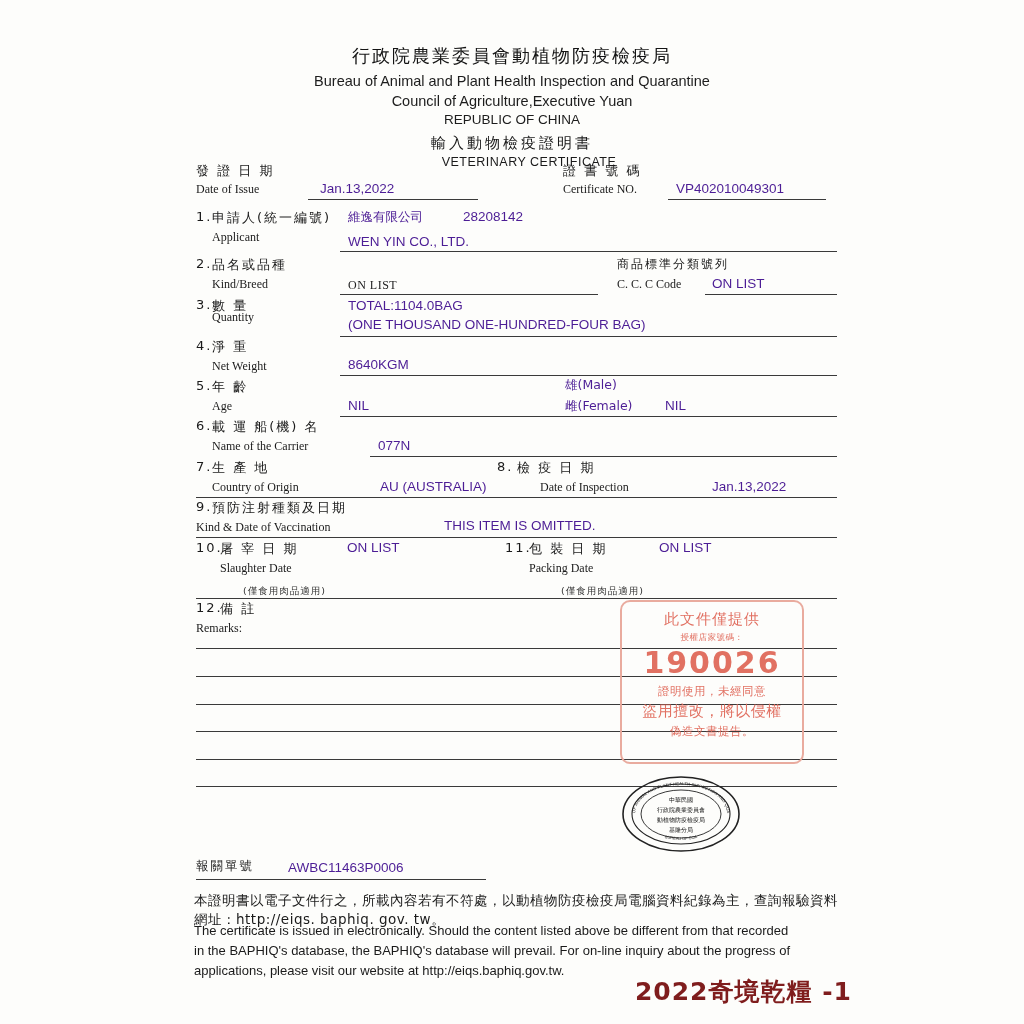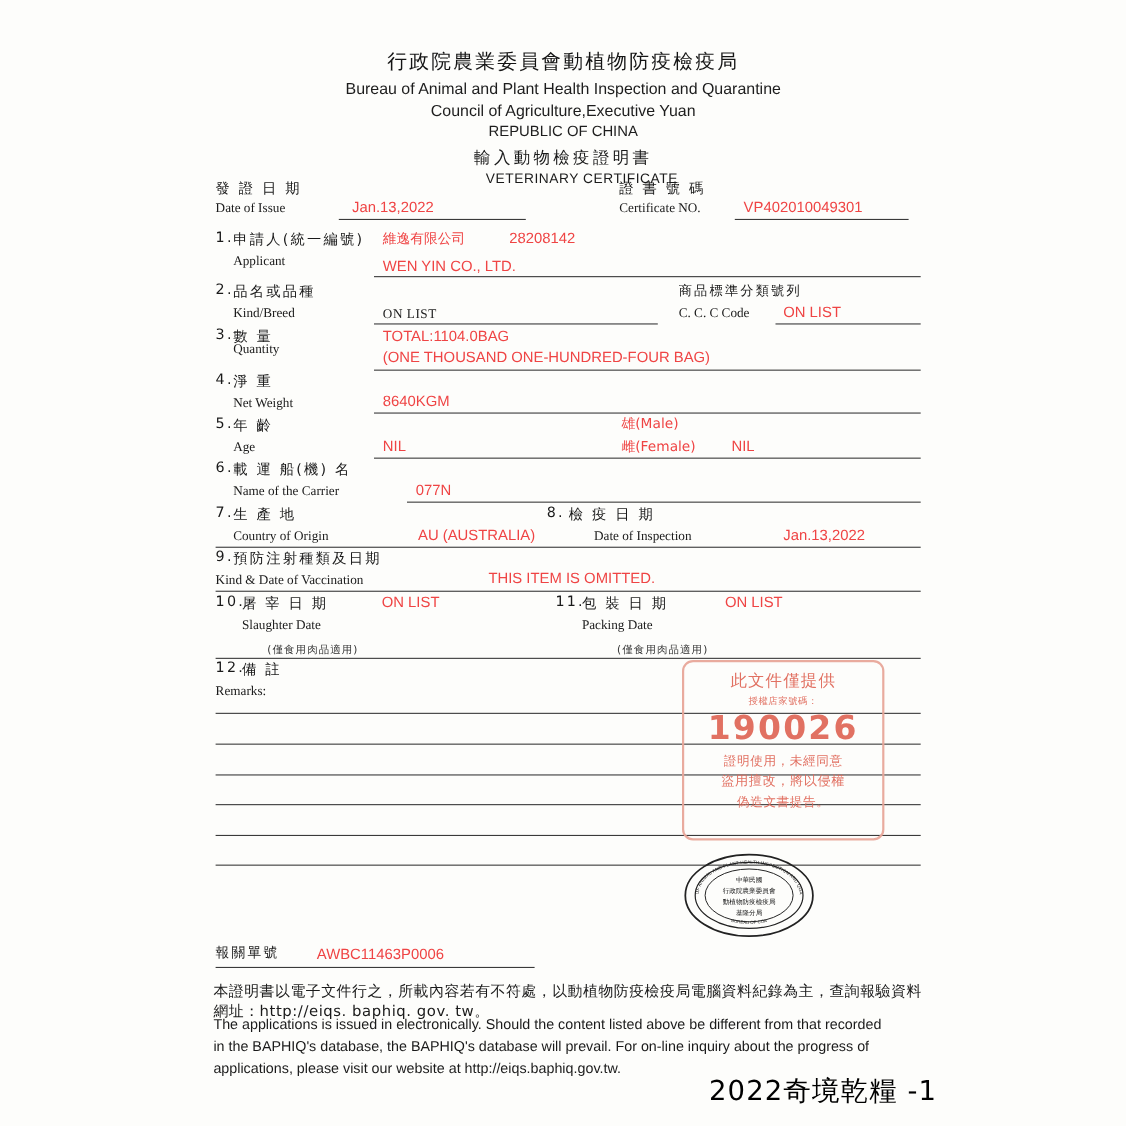--- a/index.html
+++ b/index.html
@@ -43,21 +43,21 @@
     top: 134px;
     font-size: 15px;
     letter-spacing: 3px;
   }
   .hdr-en4 { top: 155px; font-size: 12.5px; letter-spacing: .5px; padding-left: 34px; }
 
   
   .t { position: absolute; white-space: nowrap; }
   .lbl-cn { font-size: 13px; letter-spacing: 2px; }
   .lbl-en { font-size: 12px; }
-  .val    { font-size: 13.5px; color: #ef4444; }
+  .val    { font-size: 13.5px; color: #4c1d95; }
   .val-sm { font-size: 12px; color: #222; letter-spacing: .5px; }
   .small-note { font-size: 9.5px; letter-spacing: 1px; color: #333; }
 
   
   .rule {
     position: absolute;
     height: 0;
     border-top: 1px solid #3a3a3a;
   }
 
@@ -69,42 +69,42 @@
     border: 2px solid #e8a79a;
     border-radius: 10px;
     color: #e06a5a;
     text-align: center;
     opacity: .95;
   }
   .stamp .s1 { margin-top: 8px; font-size: 15px; letter-spacing: 1px; }
   .stamp .s2 { margin-top: 3px; font-size: 8.5px; letter-spacing: .5px; }
   .stamp .s3 { margin-top: 1px; font-size: 30px; font-weight: bold; letter-spacing: 2px; text-align: center; }
   .stamp .s4 { margin-top: 4px; font-size: 11.5px; letter-spacing: .5px; }
-  .stamp .s5 { margin-top: 3px; font-size: 12px; letter-spacing: .5px; }
+  .stamp .s5 { margin-top: 3px; font-size: 15px; letter-spacing: .5px; }
   .stamp .s6 { margin-top: 3px; font-size: 11.5px; letter-spacing: .5px; }
 
   
   .seal {
     position: absolute;
     left: 621px; top: 775px;
     width: 120px; height: 78px;
   }
   .seal svg { display: block; }
 
   
   .foot { position: absolute; font-size: 13px; }
   .foot-cn { font-size: 13.5px; letter-spacing: .5px; }
   .foot-en { font-size: 13px; }
   .bigtag {
     position: absolute;
     right: 172px; top: 975px;
     font-size: 25px;
-    font-weight: normal;
+    font-weight: bold;
     letter-spacing: 1px;
-    color: #000000;
+    color: #7f1d1d;
   }
 </style>
 </head>
 <body>
 
 <div class="page">
 
   <div class="hdr hdr-cn cjk">行政院農業委員會動植物防疫檢疫局</div>
   <div class="hdr hdr-en1">Bureau of Animal and Plant Health Inspection and Quarantine</div>
   <div class="hdr hdr-en2">Council of Agriculture,Executive Yuan</div>
@@ -241,19 +241,19 @@
       <text x="60" y="57" font-size="6" text-anchor="middle" fill="#111" font-family="'DejaVu Sans',sans-serif">基隆分局</text>
     </svg>
   </div>
 
   <div class="t lbl-cn cjk" style="left:196px; top:858px; font-size:12.5px;">報關單號</div>
   <div class="t val" style="left:288px; top:860px;">AWBC11463P0006</div>
   <div class="rule" style="left:196px; top:879px; width:290px;"></div>
 
   <div class="t foot foot-cn cjk" style="left:194px; top:892px;">本證明書以電子文件行之，所載內容若有不符處，以動植物防疫檢疫局電腦資料紀錄為主，查詢報驗資料</div>
   <div class="t foot foot-cn cjk" style="left:194px; top:911px;">網址：http://eiqs. baphiq. gov. tw。</div>
-  <div class="t foot foot-en" style="left:194px; top:923px;">The applications is issued in electronically. Should the content listed above be different from that recorded</div>
+  <div class="t foot foot-en" style="left:194px; top:923px;">The certificate is issued in electronically. Should the content listed above be different from that recorded</div>
   <div class="t foot foot-en" style="left:194px; top:943px;">in the BAPHIQ's database, the BAPHIQ's database will prevail. For on-line inquiry about the progress of</div>
   <div class="t foot foot-en" style="left:194px; top:963px;">applications, please visit our website at http://eiqs.baphiq.gov.tw.</div>
 
   <div class="bigtag cjk">2022奇境乾糧 -1</div>
 
 </div>
 
 </body></html>

